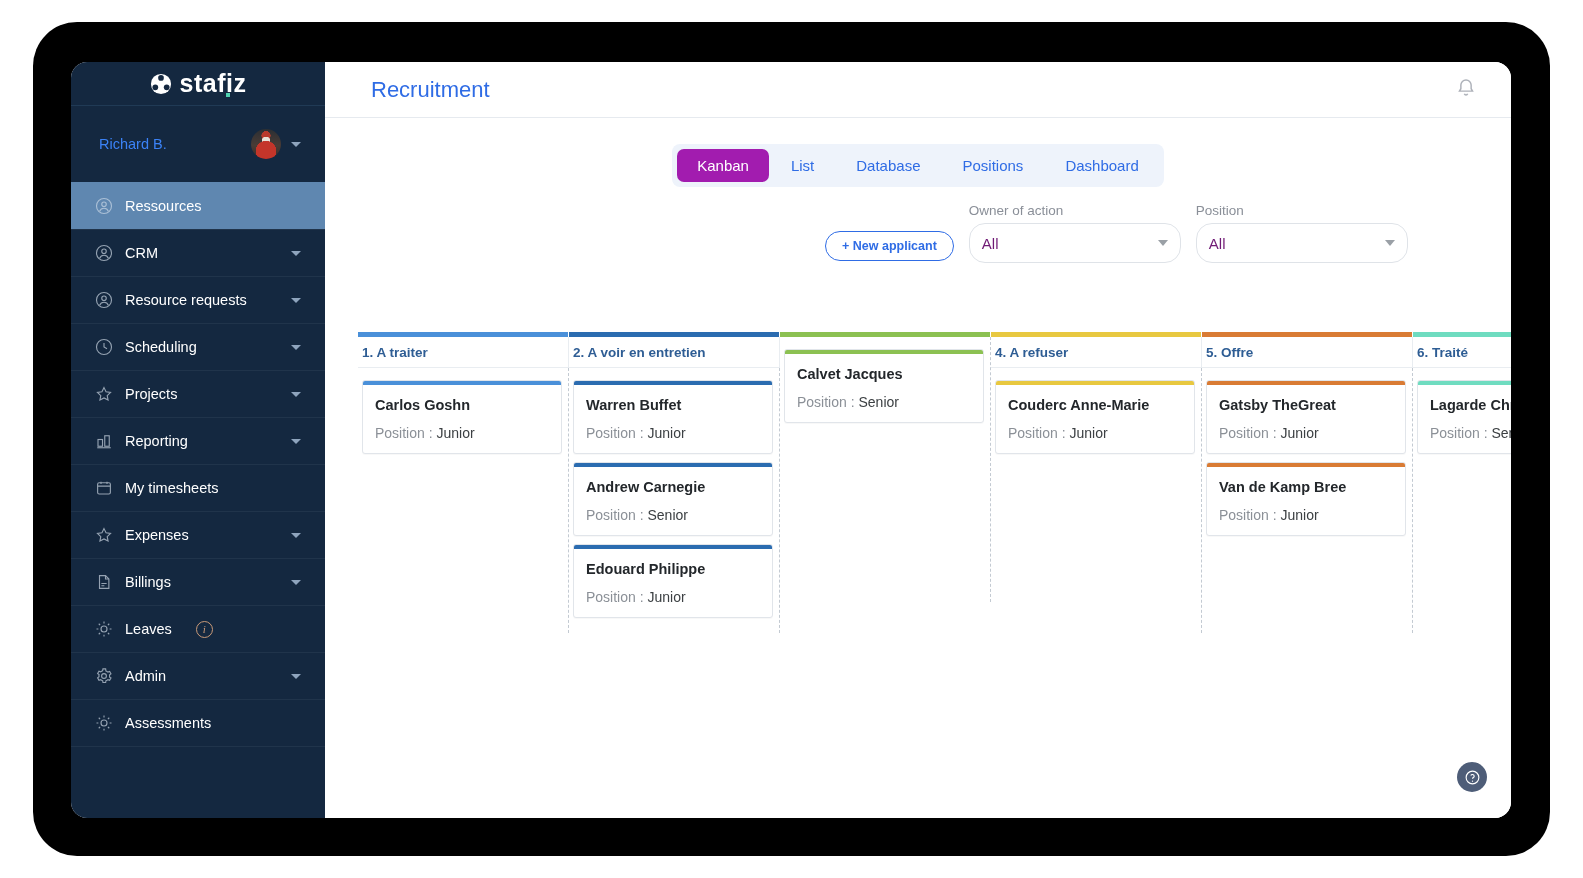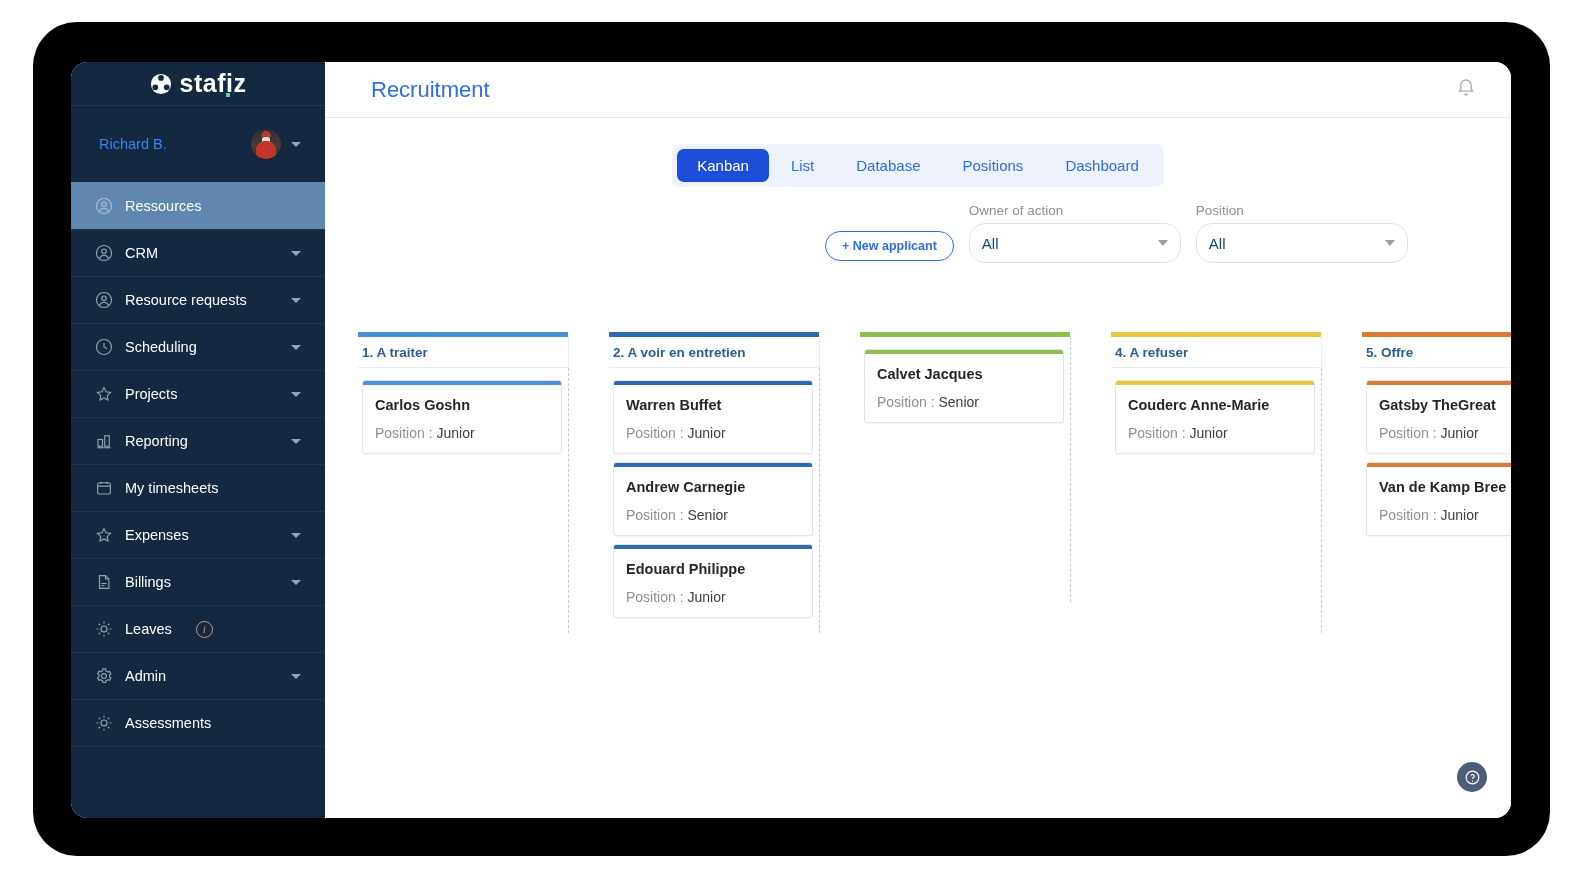--- a/index.html
+++ b/index.html
@@ -144,21 +144,21 @@
     display: flex;
     gap: 2px;
   }
   .tab {
     padding: 8px 20px;
     font-size: 15px;
     color: #2f6ce5;
     border-radius: 7px;
     white-space: nowrap;
   }
-  .tab.active { background: #1d4ed8; color: #ffffff; font-weight: 400; text-align: center; }
+  .tab.active { background: #a21caf; color: #ffffff; font-weight: 400; text-align: center; }
 
   .filters {
     display: flex;
     align-items: flex-end;
     gap: 15px;
     padding: 16px 0 0 0;
     margin-left: 500px;
   }
   .new-btn {
     border: 1px solid #2f6ce5;
@@ -175,37 +175,36 @@
   .field-label { font-size: 13.5px; color: #8a8f98; }
   .select {
     width: 212px; height: 40px;
     border: 1px solid #dfe3e8;
     border-radius: 16px;
     background: #ffffff;
     display: flex;
     align-items: center;
     padding: 0 12px;
     font-size: 15px;
-    color: #0c4a6e;
+    color: #701a75;
   }
   .select .val { flex: 1; }
   .sel-caret {
     width: 0; height: 0;
     border-left: 5px solid transparent;
     border-right: 5px solid transparent;
     border-top: 6px solid #9aa0a6;
   }
 
   
   .board {
     position: absolute;
     left: 33px; right: 0; top: 214px; bottom: 0;
     display: flex;
     overflow: hidden;
-    gap: 40px;
   }
   .col {
     flex: 0 0 211px;
     display: flex;
     flex-direction: column;
     min-width: 0;
   }
   .col-head-bar { height: 5px; margin-right: 1px; }
   .col-head {
     height: 31px;

